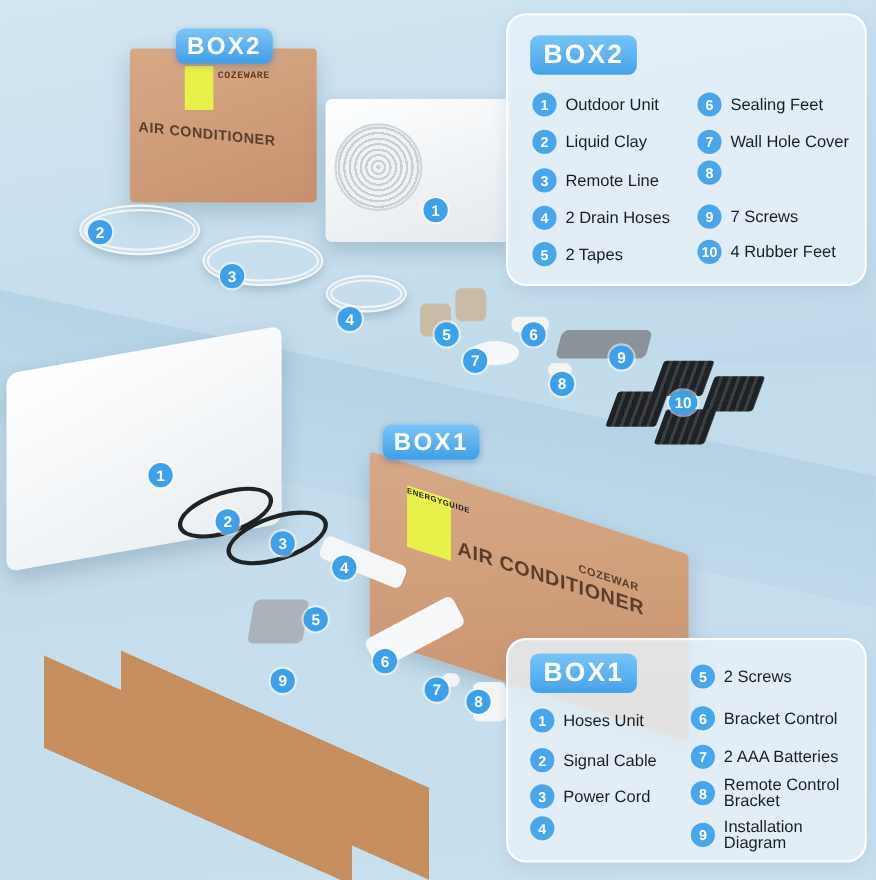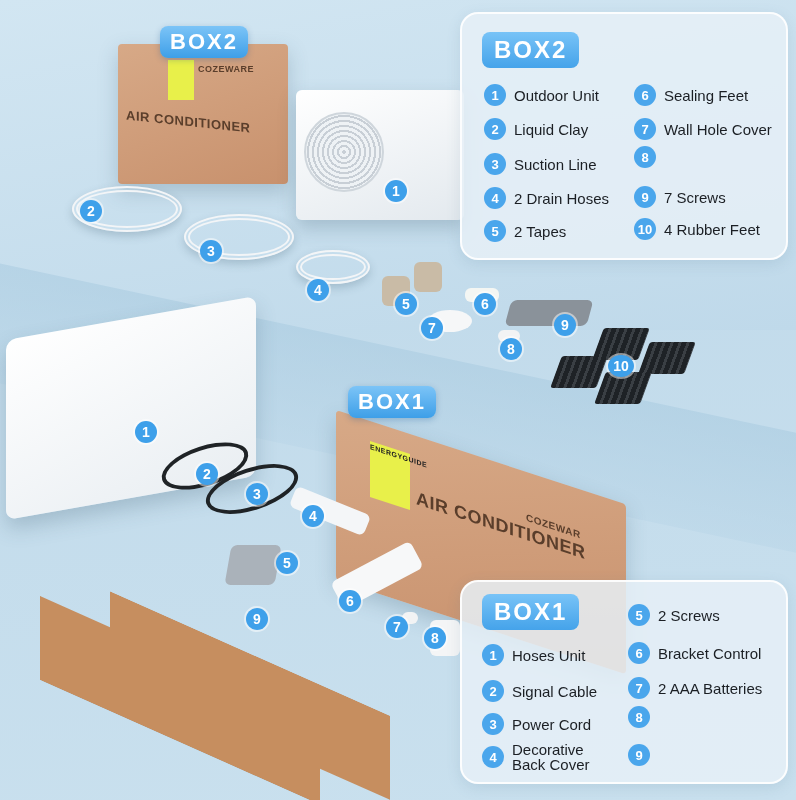--- a/index.html
+++ b/index.html
@@ -29,21 +29,21 @@
 </head>
 <body>
 
 <div class="scene">
   <div class="shelf-top"></div>
   <div class="floor"></div>
   <div class="shelf-edge"></div>
 
   <div class="box" style="left:118px;top:44px;width:170px;height:140px;">
     <div class="label-y" style="left:50px;top:16px;width:26px;height:40px;"></div>
-    <div class="t" style="left:80px;top:20px;font-size:9px;">COZEWARE</div>
+    <div class="t" style="left:80px;top:20px;font-size:9px;font-family:Liberation Mono, monospace;">COZEWARE</div>
     <div class="t" style="left:8px;top:70px;font-size:13px;transform:skewY(6deg);">AIR CONDITIONER</div>
   </div>
   <div class="tag" style="left:160px;top:26px;width:88px;height:32px;font-size:22px;line-height:32px;">BOX2</div>
 
   <div class="unit-out">
     <div class="fan"></div>
   </div>
   <div class="num" style="left:385px;top:180px;">1</div>
 
   <div class="coil" style="left:72px;top:186px;width:110px;height:46px;"></div>
@@ -108,21 +108,21 @@
   <div class="item" style="left:22px;top:70px;">
       <span class="n">1</span>
       <span>Outdoor Unit</span>
     </div>
   <div class="item" style="left:22px;top:104px;">
       <span class="n">2</span>
       <span>Liquid Clay</span>
     </div>
   <div class="item" style="left:22px;top:139px;">
       <span class="n">3</span>
-      <span>Suction Line</span>
+      <span>Remote Line</span>
     </div>
   <div class="item" style="left:22px;top:173px;">
       <span class="n">4</span>
       <span>2 Drain Hoses</span>
     </div>
   <div class="item" style="left:22px;top:206px;">
       <span class="n">5</span>
       <span>2 Tapes</span>
     </div>
   <div class="item" style="left:172px;top:70px;">
@@ -155,33 +155,34 @@
   <div class="item" style="left:20px;top:98px;">
       <span class="n">2</span>
       <span>Signal Cable</span>
     </div>
   <div class="item" style="left:20px;top:131px;">
       <span class="n">3</span>
       <span>Power Cord</span>
     </div>
   <div class="item" style="left:20px;top:160px;width:130px;">
       <span class="n">4</span>
-      <span>Decorative Back Cover</span>
     </div>
   <div class="item" style="left:166px;top:22px;">
       <span class="n">5</span>
       <span>2 Screws</span>
     </div>
   <div class="item" style="left:166px;top:60px;">
       <span class="n">6</span>
       <span>Bracket Control</span>
     </div>
   <div class="item" style="left:166px;top:95px;">
       <span class="n">7</span>
       <span>2 AAA Batteries</span>
     </div>
   <div class="item" style="left:166px;top:124px;width:150px;">
       <span class="n">8</span>
+      <span>Remote Control Bracket</span>
     </div>
   <div class="item" style="left:166px;top:162px;width:150px;">
       <span class="n">9</span>
+      <span>Installation Diagram</span>
     </div>
 </div>
 
 </body></html>

